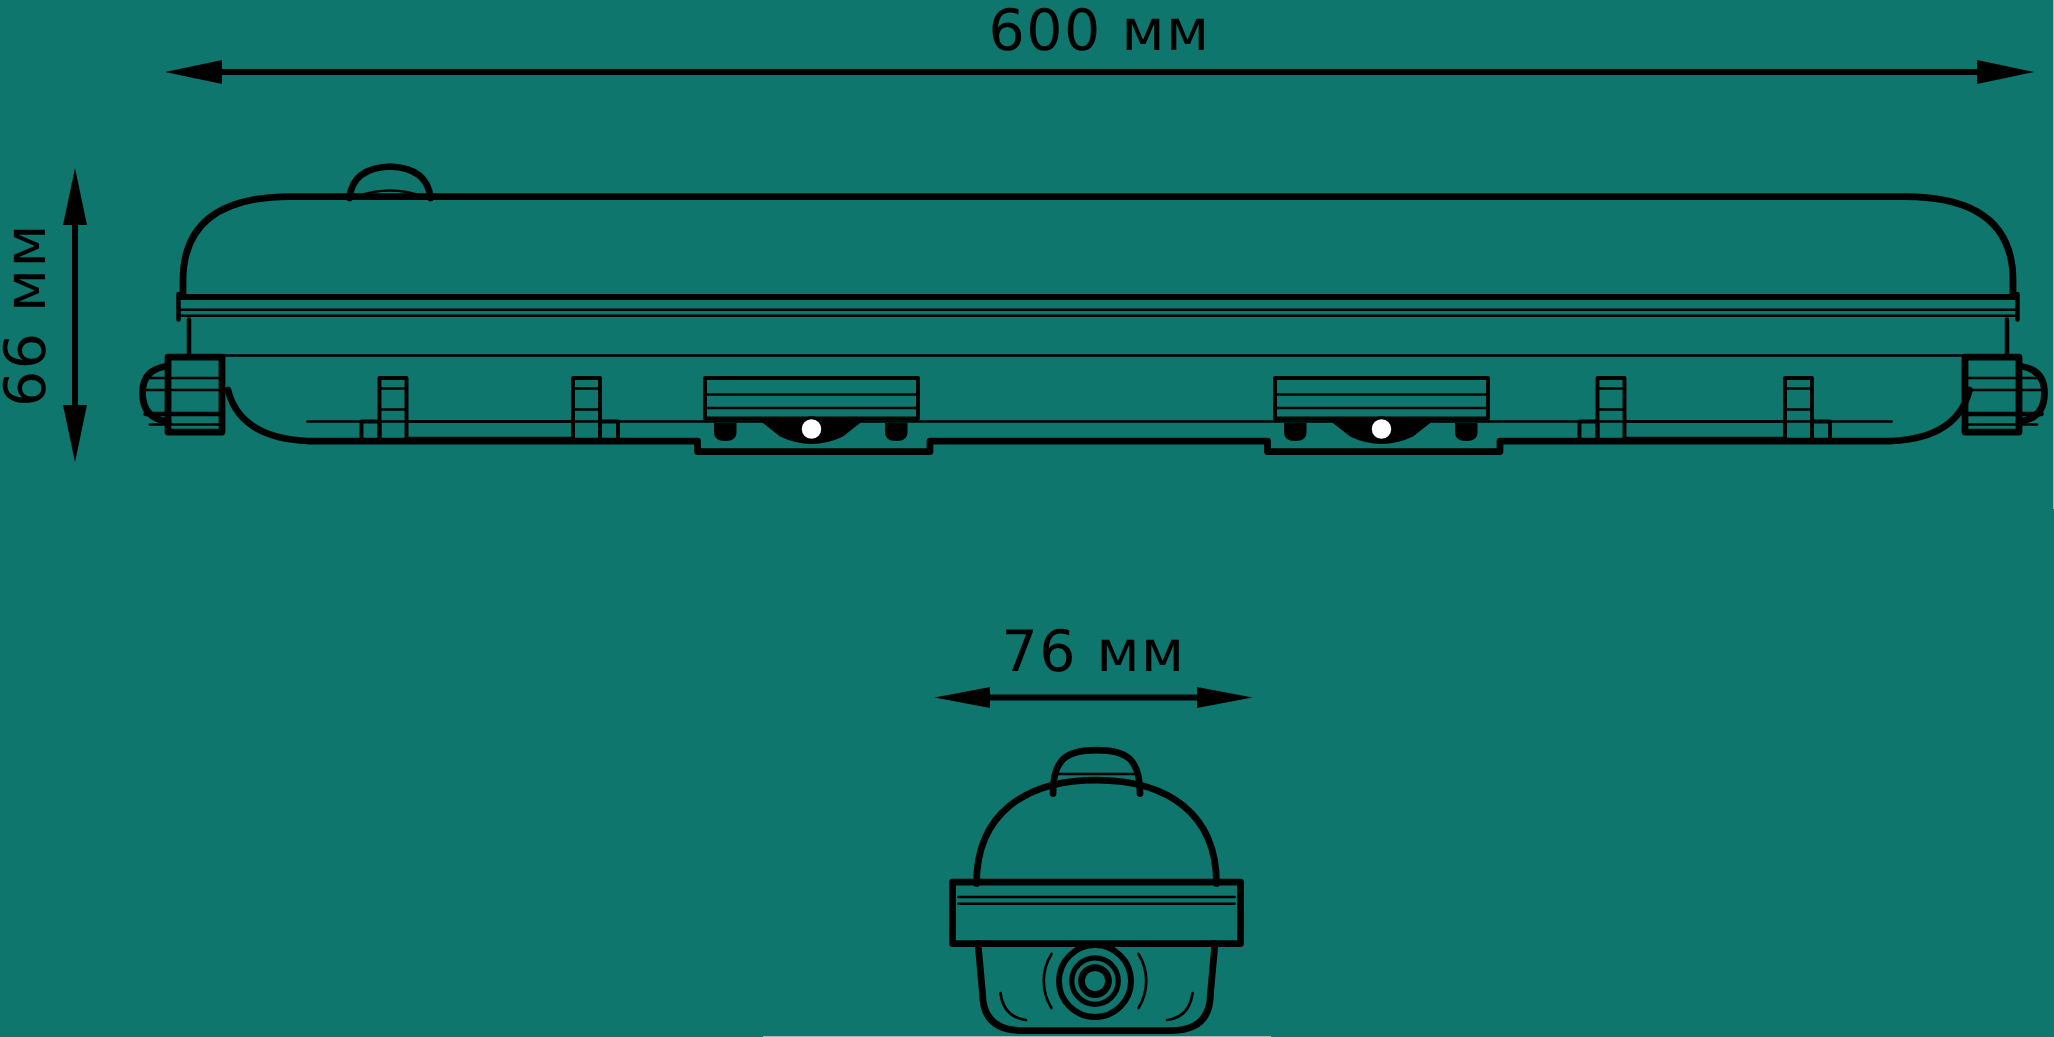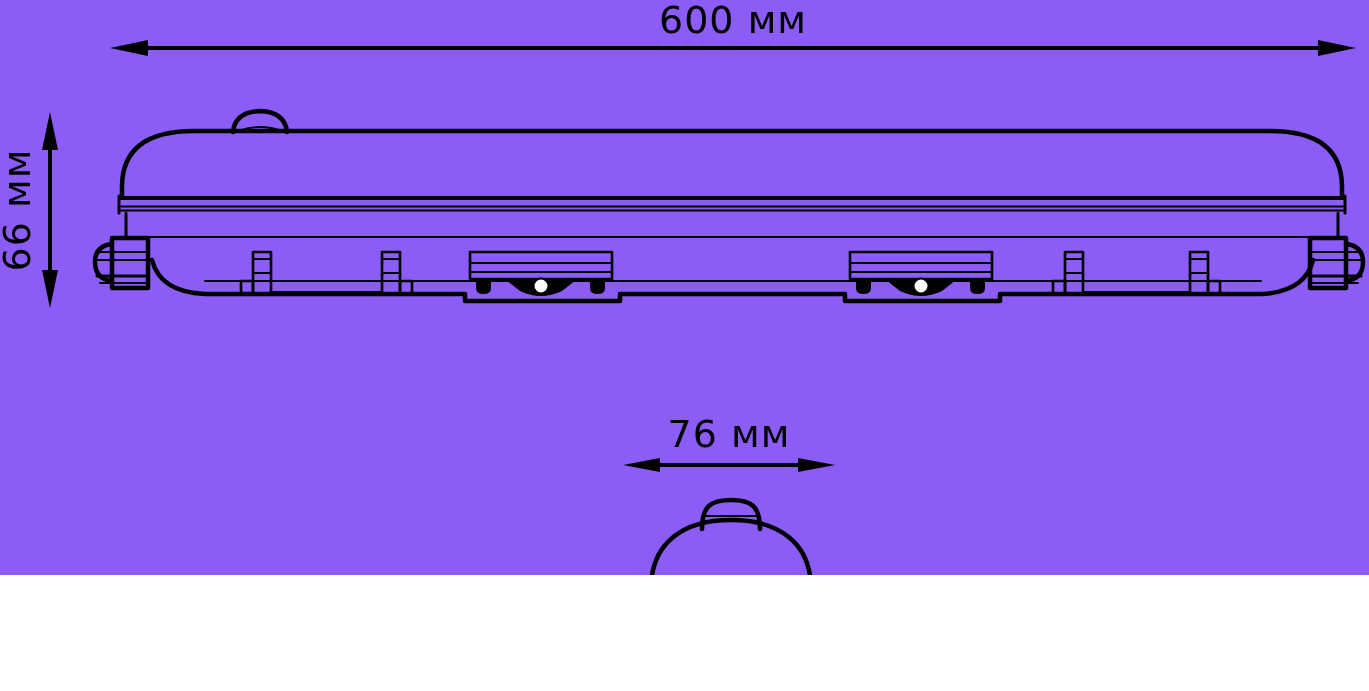--- a/index.html
+++ b/index.html
@@ -3,22 +3,22 @@
 <meta charset="utf-8">
 <style>
   html, body {
     margin: 0;
     padding: 0;
     background: #ffffff;
   }
   .stage {
     position: relative;
     width: 1369px;
-    height: 575px;
-    background: #8b5cf6;
+    height: 691px;
+    background: #0f766e;
     overflow: hidden;
   }
   svg { display: block; }
   .dim-text {
     font-family: "DejaVu Sans", "Liberation Sans", sans-serif;
     font-size: 38px;
     fill: #000000;
     font-weight: 400;
     letter-spacing: 1px;
   }

